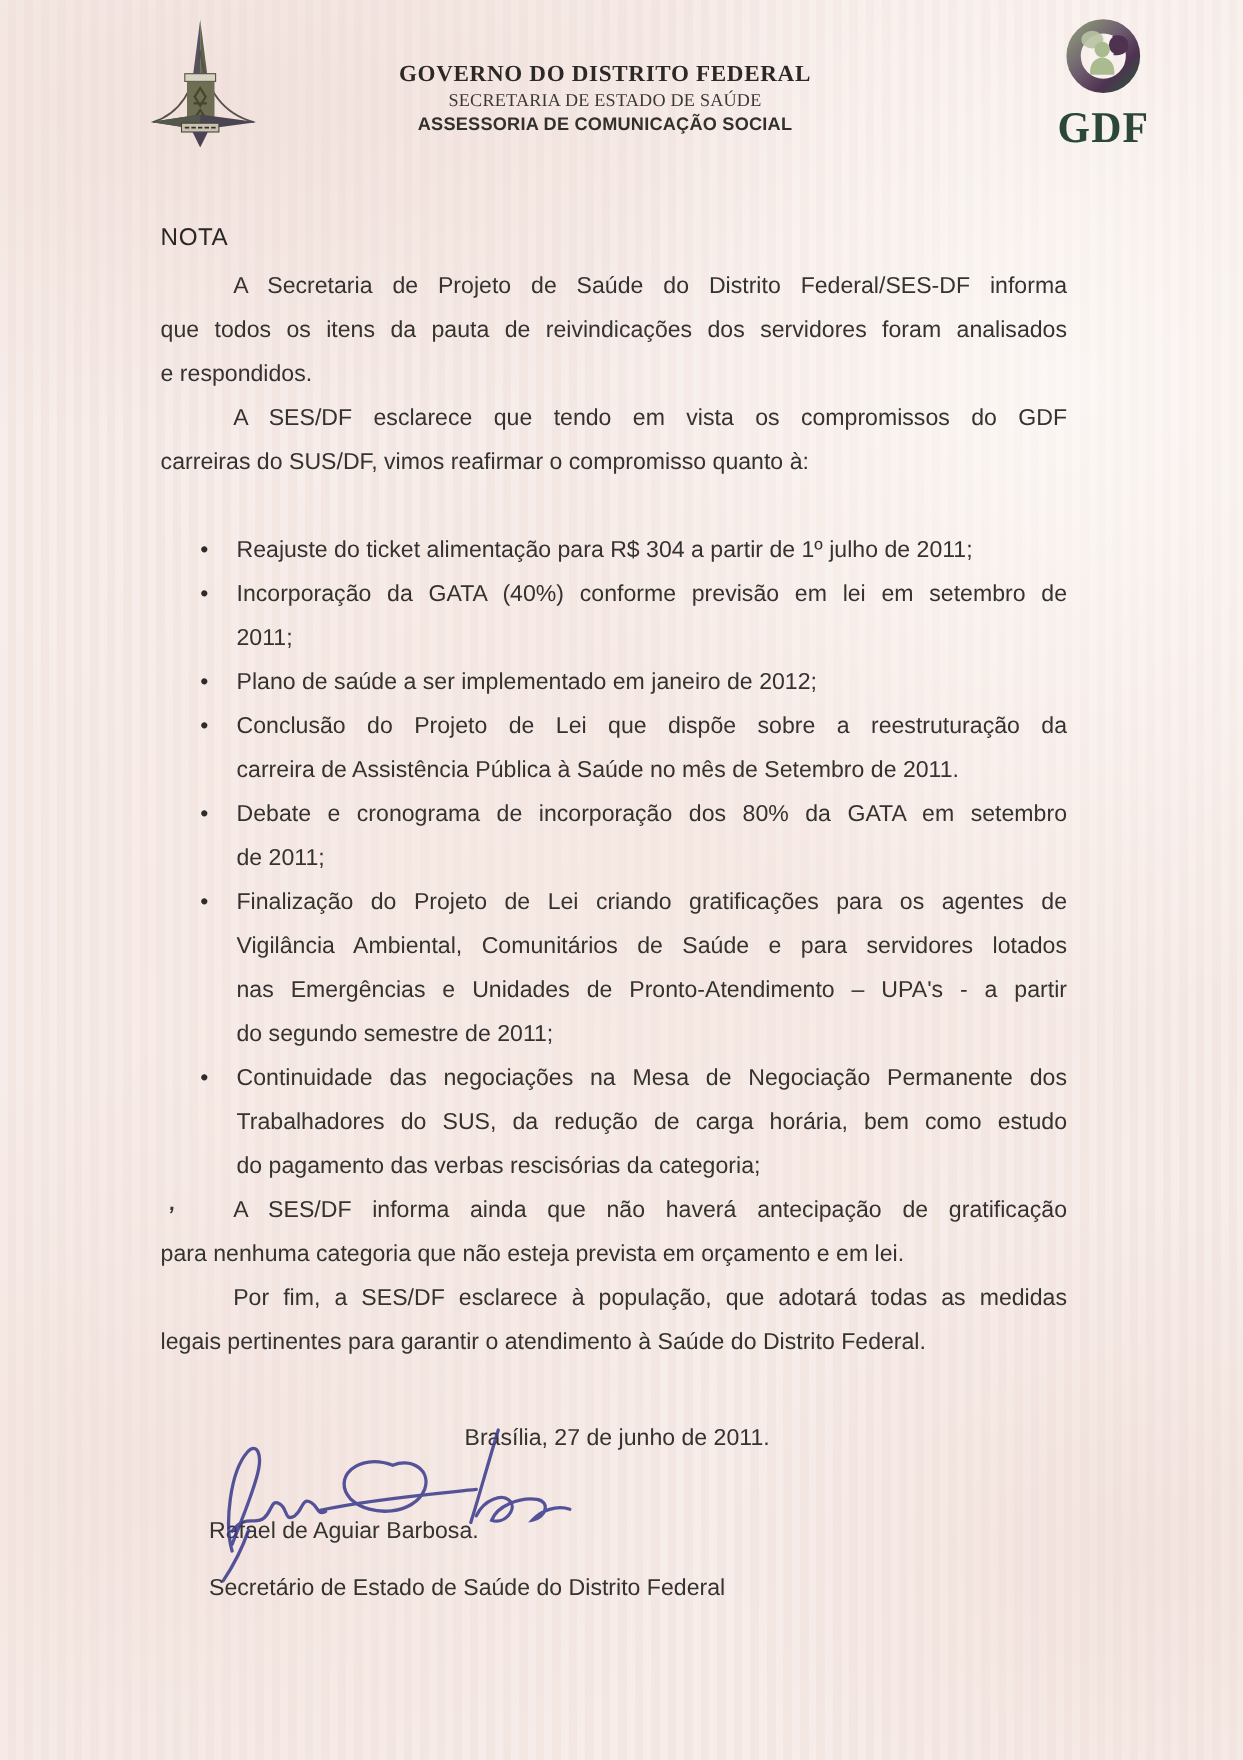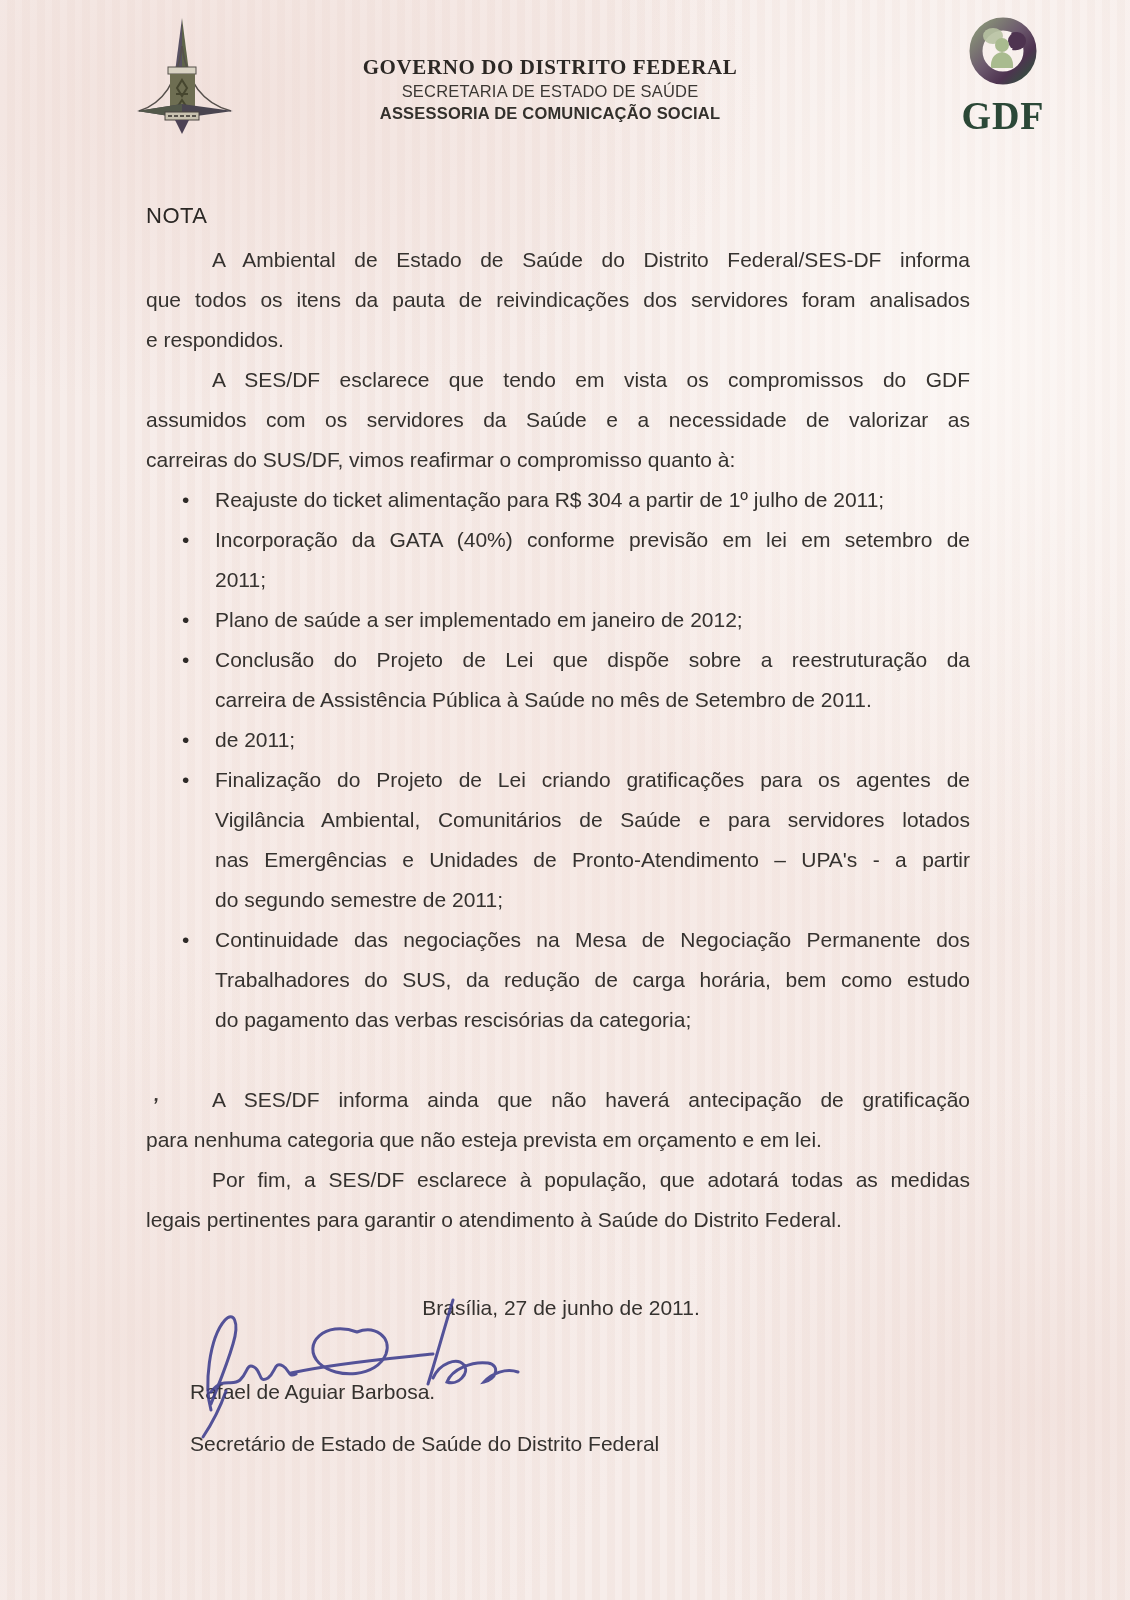--- a/index.html
+++ b/index.html
@@ -15,21 +15,21 @@
       radial-gradient(ellipse 1000px 700px at 48% 52%, rgba(245,229,223,.5), transparent 70%),
       radial-gradient(ellipse 800px 600px at 12% 84%, rgba(240,221,215,.55), transparent 65%),
       radial-gradient(ellipse 600px 500px at 92% 88%, rgba(238,216,210,.45), transparent 65%),
       repeating-linear-gradient(90deg, rgba(255,255,255,.16) 0 7px, rgba(229,206,199,.10) 7px 15px);
     color:#35322f;
   }
   
   .crest{position:absolute;left:135px;top:14px;width:100px;height:120px;}
   .org-block{position:absolute;left:330px;top:54px;width:440px;text-align:center;}
   .org1{font-family:"Liberation Serif", serif;font-weight:bold;font-size:21px;letter-spacing:.6px;color:#2c2825;line-height:26px;}
-  .org2{font-size:16.5px;color:#3b3733;line-height:22px;letter-spacing:.2px;}
+  .org2{font-size:16.5px;color:#3b3733;line-height:22px;letter-spacing:.2px;font-family:Liberation Serif, serif;}
   .org3{font-size:16.5px;font-weight:bold;color:#33302c;line-height:22px;letter-spacing:.2px;}
   .gdf{position:absolute;left:948px;top:12px;width:110px;text-align:center;}
   .gdf svg{display:block;margin:0 auto;}
   .gdf-text{
     font-family:"Liberation Serif", serif;font-weight:bold;font-size:40px;
     color:#2b4837;letter-spacing:1px;transform:scaleX(.95);transform-origin:center;
     margin-top:2px;
   }
   
   .heading{position:absolute;left:146px;top:196px;font-weight:normal;font-size:22px;line-height:40px;letter-spacing:.5px;color:#2a2724;}
@@ -88,28 +88,27 @@
       <circle cx="52" cy="29" r="9" fill="#4e3350"></circle>
       <circle cx="37" cy="33" r="7" fill="#a9bb8f"></circle>
       <path d="M37,40 q-12,2 -11,16 h22 q1,-14 -11,-16 z" fill="#a9bb8f"></path>
     </svg>
     <div class="gdf-text">GDF</div>
   </div>
 
   <div class="heading">NOTA</div>
 
   <div class="textblock" style="top:240px">
-    <div class="jl fl">A Ambiental de Estado de Saúde do Distrito Federal/SES-DF informa</div>
+    <div class="jl fl">A Secretaria de Projeto de Saúde do Distrito Federal/SES-DF informa</div>
     <div class="jl">que todos os itens da pauta de reivindicações dos servidores foram analisados</div>
     <div class="ll">e respondidos.</div>
   </div>
 
   <div class="textblock" style="top:360px">
     <div class="jl fl">A SES/DF esclarece que tendo em vista os compromissos do GDF</div>
-    <div class="jl">assumidos com os servidores da Saúde e a necessidade de valorizar as</div>
     <div class="ll">carreiras do SUS/DF, vimos reafirmar o compromisso quanto à:</div>
   </div>
 
   <div class="textblock" style="top:480px">
 
     <div class="bullet-item">
       <span class="bullet-mark">•</span>
       <div class="ll">Reajuste do ticket alimentação para R$ 304 a partir de 1º julho de 2011;</div>
     </div>
 
@@ -125,20 +124,21 @@
     </div>
 
     <div class="bullet-item">
       <span class="bullet-mark">•</span>
       <div class="jl">Conclusão do Projeto de Lei que dispõe sobre a reestruturação da</div>
       <div class="ll">carreira de Assistência Pública à Saúde no mês de Setembro de 2011.</div>
     </div>
 
     <div class="bullet-item">
       <span class="bullet-mark">•</span>
+      <div class="jl">Debate e cronograma de incorporação dos 80% da GATA em setembro</div>
       <div class="ll">de 2011;</div>
     </div>
 
     <div class="bullet-item">
       <span class="bullet-mark">•</span>
       <div class="jl">Finalização do Projeto de Lei criando gratificações para os agentes de</div>
       <div class="jl">Vigilância Ambiental, Comunitários de Saúde e para servidores lotados</div>
       <div class="jl">nas Emergências e Unidades de Pronto-Atendimento – UPA's - a partir</div>
       <div class="ll">do segundo semestre de 2011;</div>
     </div>

